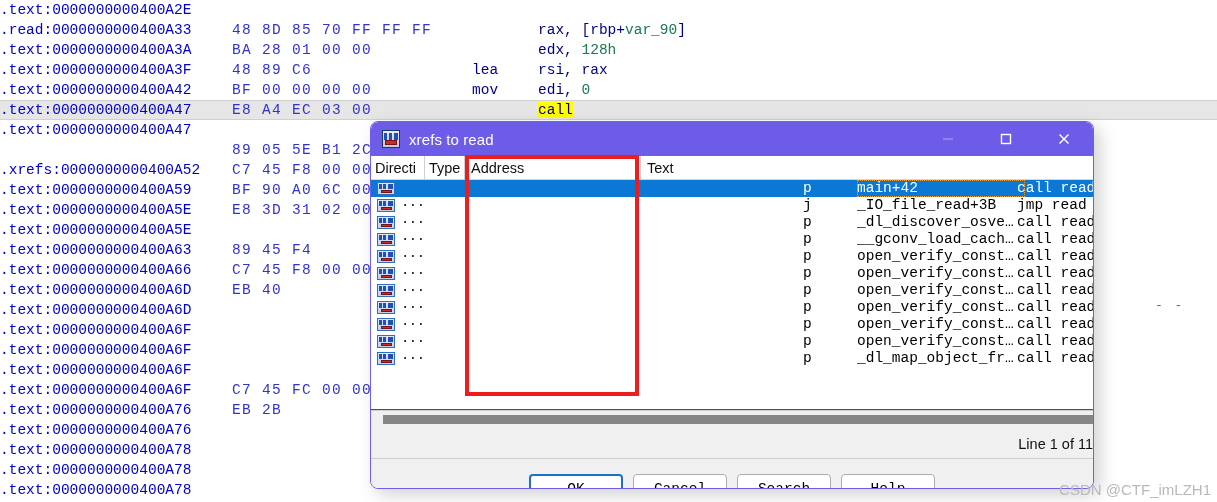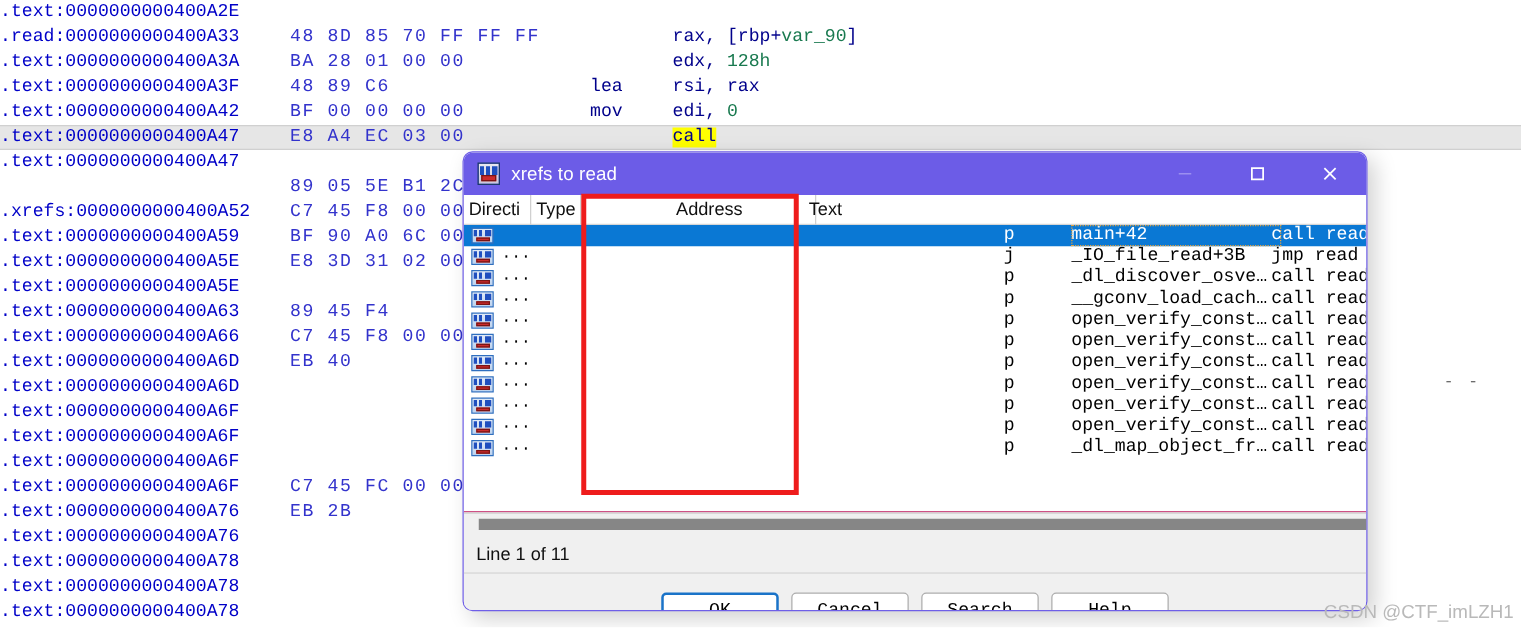--- a/index.html
+++ b/index.html
@@ -261,20 +261,21 @@
   .statusline {
     position: relative;
     height: 28px;
     line-height: 28px;
     padding-left: 10px;
     font-size: 14.5px;
     color: #101010;
     background: #f0f0f0;
     border-bottom: 1px solid #cfcfcf;
     font-family: "Liberation Sans", sans-serif;
+    text-align: right;
   }
 
   .btnbar {
     position: relative;
     height: 56px;
     background: #f0f0f0;
     display: flex;
     align-items: center;
     justify-content: center;
     gap: 10px;
@@ -368,21 +369,21 @@
               <line x1="12.5" y1="3.5" x2="3.5" y2="12.5" stroke="currentColor" stroke-width="1.4"></line>
             </svg>
         </div>
       </div>
     </div>
 
     <div class="table-area">
       <div class="thead">
         <div class="th divider" style="left:0px;width:54px;">Directi</div>
         <div class="th divider" style="left:54px;width:40px;">Type</div>
-        <div class="th divider" style="left:108px;width:174px;text-align:center;">Address</div>
+        <div class="th divider" style="left:96px;width:174px;">Address</div>
         <div class="th" style="left:272px;width:500px;">Text</div>
       </div>
       <div class="rows" id="xref-rows">
           <div class="row selected">
             <div class="xref-icon"></div>
             <div class="cell cell-dir"></div>
             <div class="cell cell-type">p</div>
             <div class="cell cell-addr addr-focus">main+42</div>
             <div class="cell cell-text">call    read</div>
           </div>

